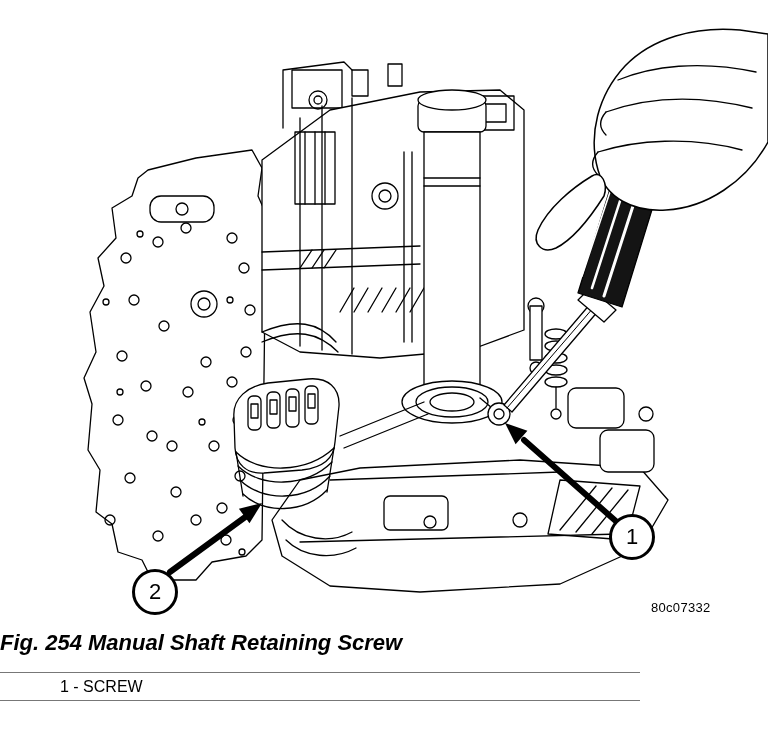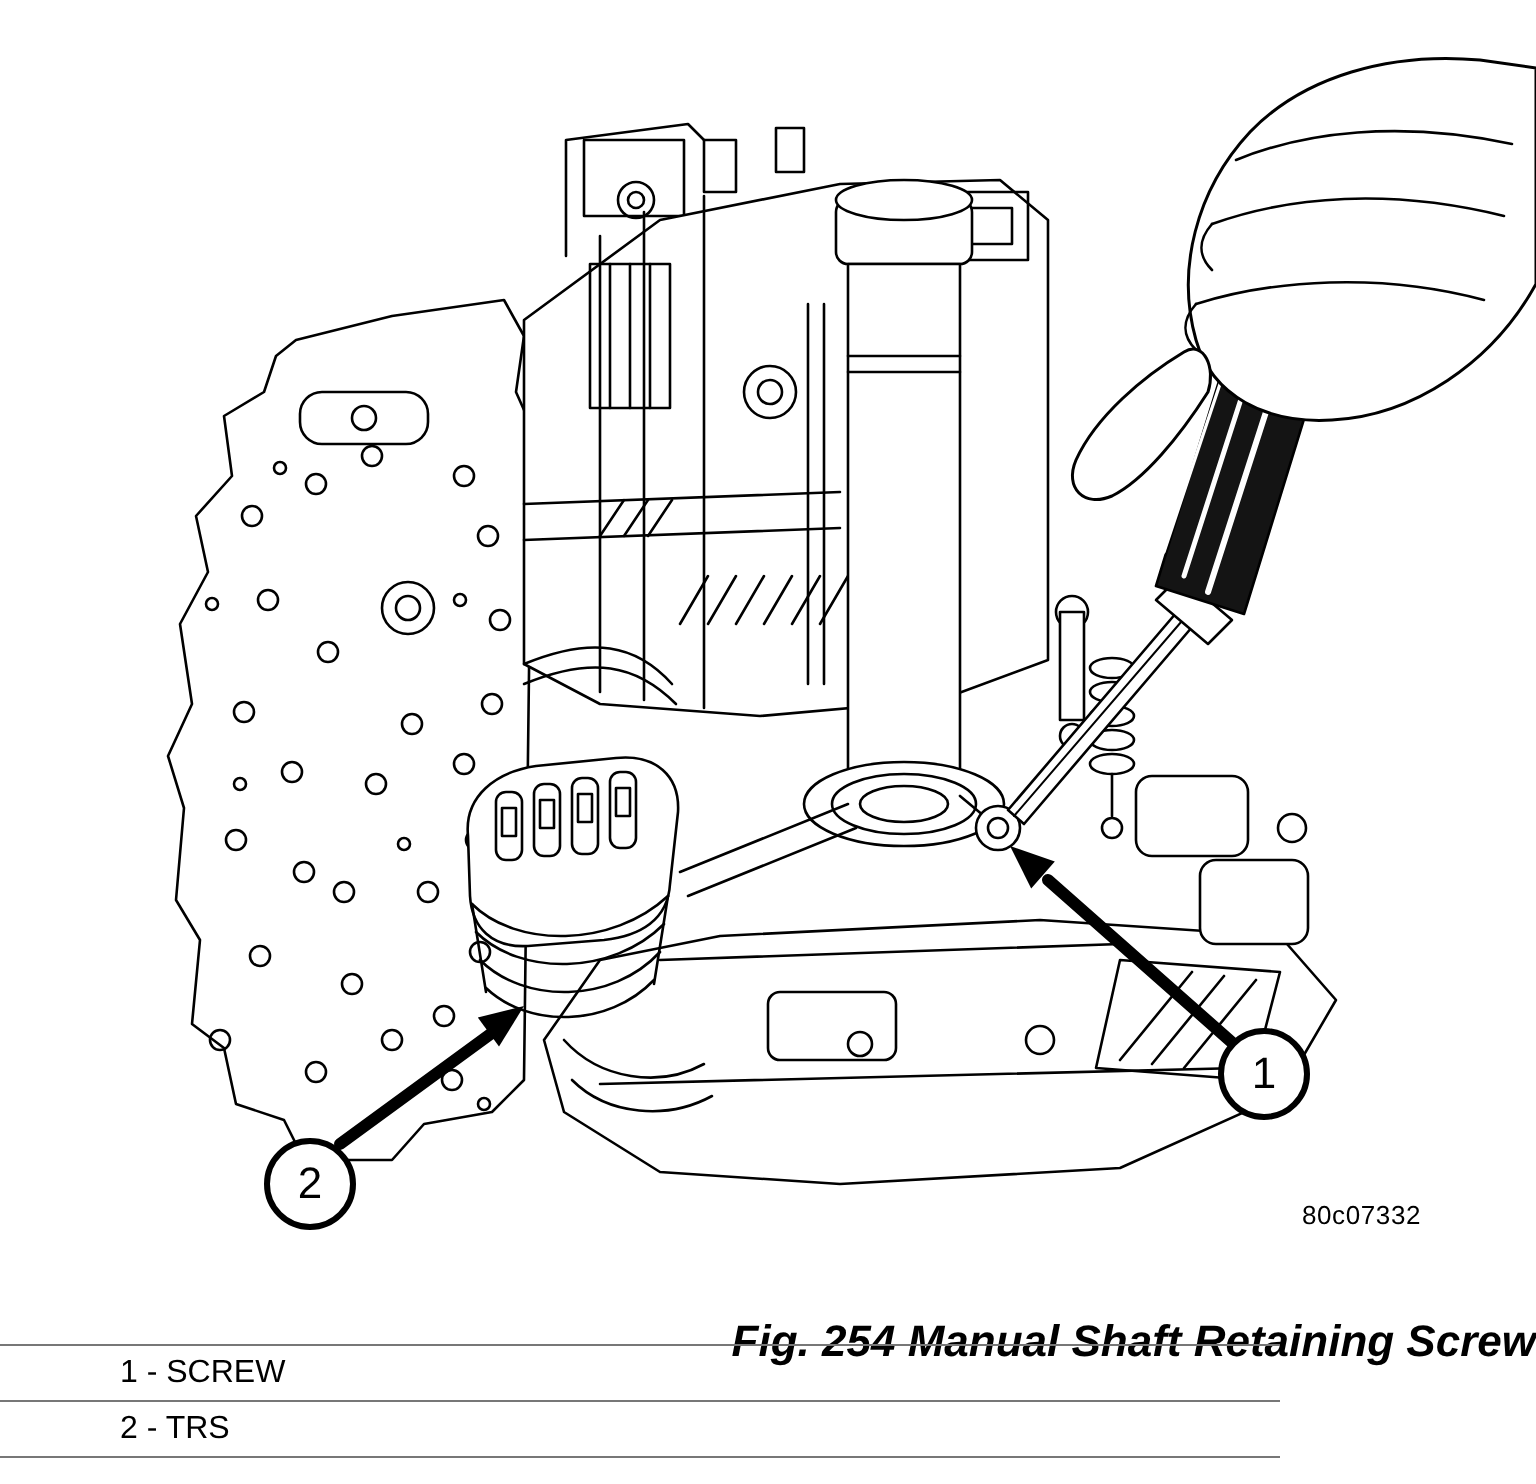--- a/index.html
+++ b/index.html
@@ -26,22 +26,22 @@
   .callout-1 { left: 609px; top: 514px; }
   .callout-2 { left: 132px; top: 569px; }
   .img-code {
     position: absolute;
     left: 651px; top: 600px;
     font-size: 13px; font-weight: normal; letter-spacing: 0.3px;
   }
   .caption {
     position: absolute;
     top: 630px; left: 0; width: 100%;
-    text-align: right;
-    font-size: 22px; font-weight: bold; font-style: italic; margin-top: 28px;
+    text-align: left;
+    font-size: 22px; font-weight: bold; font-style: italic;
   }
   .legend {
     position: absolute;
     top: 672px; left: 0; width: 640px;
     border-bottom: 1px solid #777;
   }
   .legend-row {
     border-top: 1px solid #777;
     padding: 4px 0 4px 60px;
     font-size: 16px; line-height: 19px;
@@ -237,16 +237,15 @@
   <div class="callout callout-2">
     <span>2</span>
   </div>
 
   <div class="img-code">80c07332</div>
 
   <div class="caption">Fig. 254 Manual Shaft Retaining Screw</div>
 
   <div class="legend">
     <div class="legend-row">1 - SCREW</div>
-    <div class="legend-row">2 - TRS</div>
   </div>
 
 </div>
 
 </body></html>

